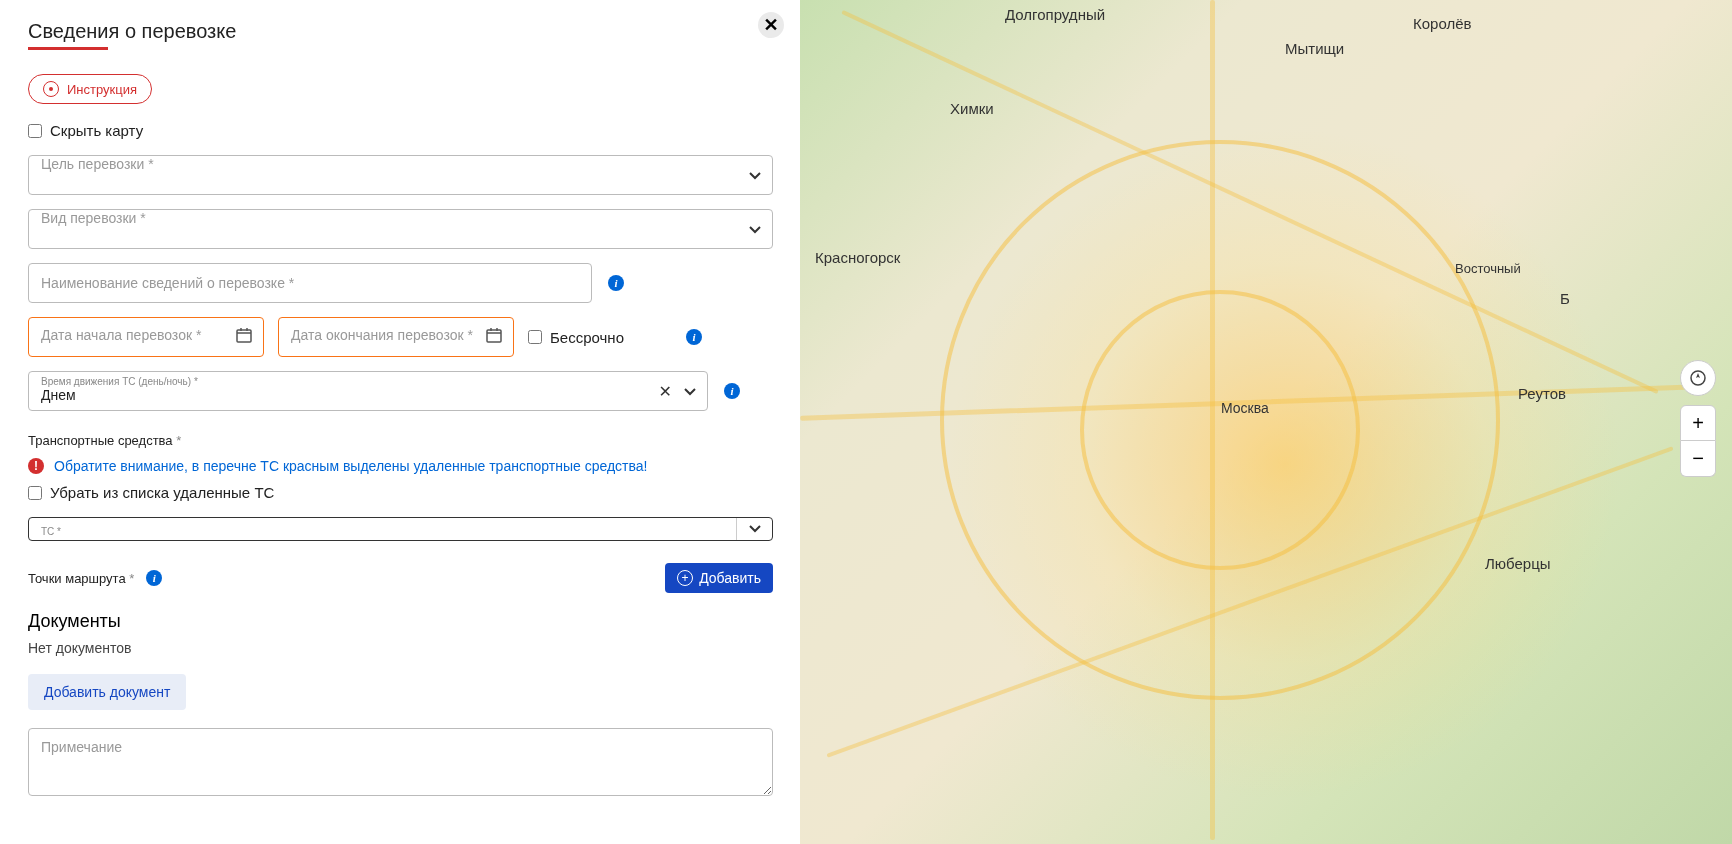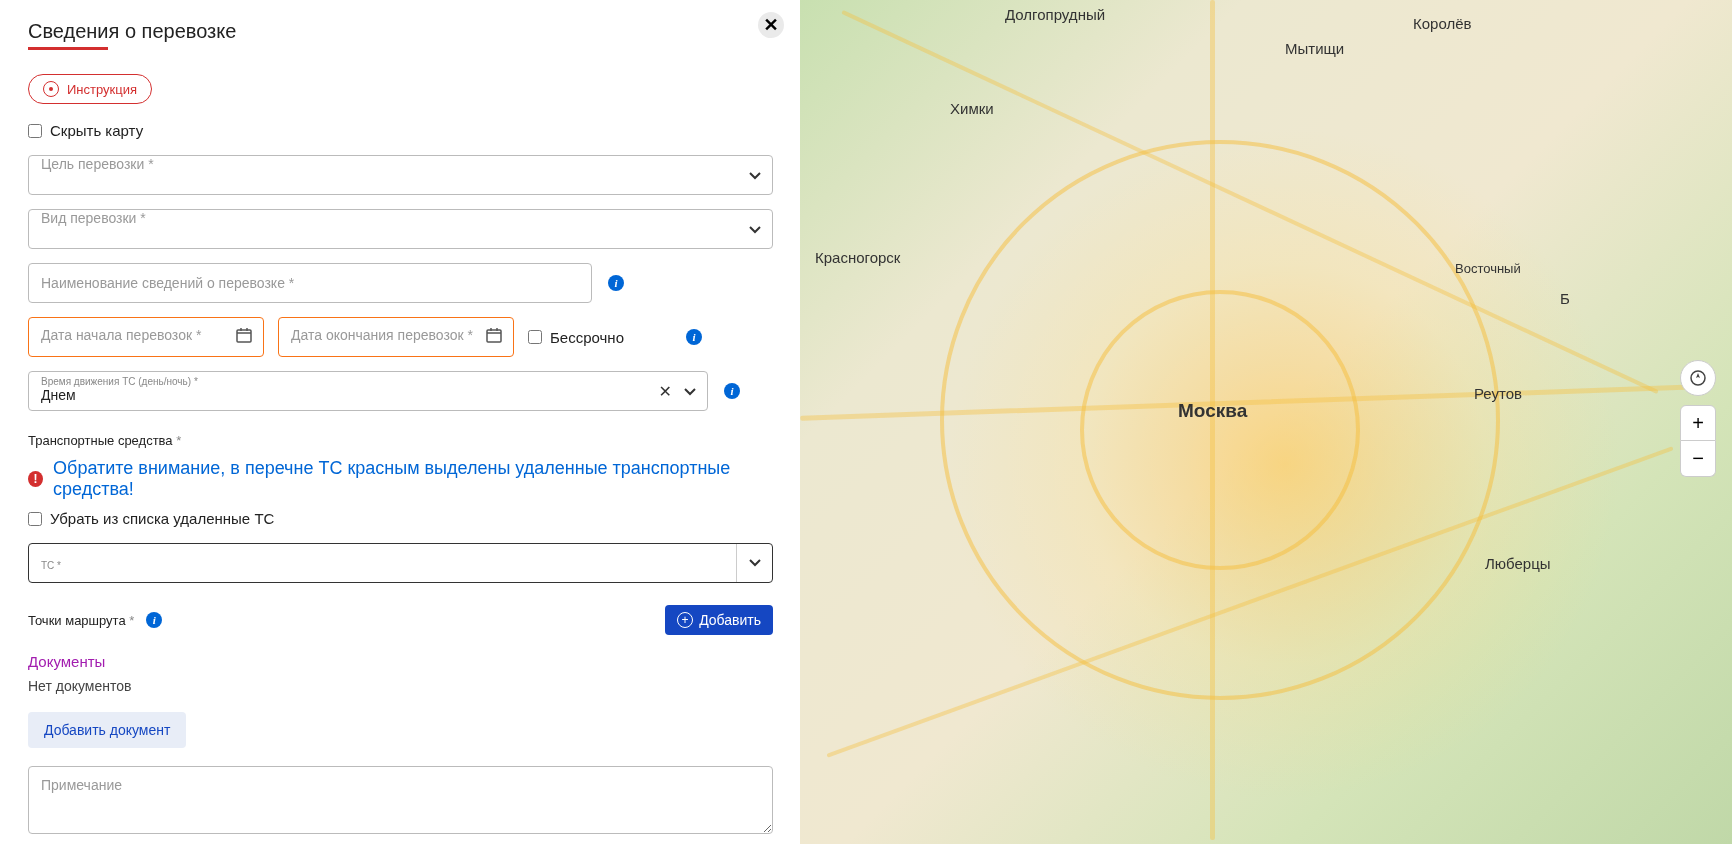--- a/index.html
+++ b/index.html
@@ -43,49 +43,49 @@
     .time-value { font-size: 14px; color: #222; }
     .time-clear { position: absolute; right: 36px; top: 50%; transform: translateY(-50%); font-size: 16px; cursor: pointer; color: #333; }
     .time-chevron { position: absolute; right: 12px; top: 50%; transform: translateY(-50%); }
     .time-row { display: flex; align-items: center; gap: 16px; }
     
     .section-title { font-size: 13px; font-weight: 400; color: #222; margin-bottom: 10px; }
     .required-star { color: #888; }
     
     .warning-row { display: flex; align-items: center; gap: 10px; margin-bottom: 10px; }
     .warning-icon { width: 16px; height: 16px; background: #d32f2f; border-radius: 50%; color: #fff; display: flex; align-items: center; justify-content: center; font-size: 12px; font-weight: bold; }
-    .warning-text { font-size: 18px; color: #0066d6; }
+    .warning-text { font-size: 14px; color: #0066d6; }
     
     .ts-select { position: relative; width: 745px; margin-bottom: 22px; }
-    .ts-select-box { width: 100%; height: 40px; border: 1px solid #333; border-radius: 4px; background: #fff; display: flex; }
+    .ts-select-box { width: 100%; height: 24px; border: 1px solid #333; border-radius: 4px; background: #fff; display: flex; }
     .ts-select-main { flex: 1; padding: 4px 12px 0; display: flex; flex-direction: column; justify-content: center; }
     .ts-select-chevron { width: 36px; border-left: 1px solid #ccc; display: flex; align-items: center; justify-content: center; cursor: pointer; }
     .ts-label { font-size: 10px; color: #888; }
     
     .route-header { display: flex; align-items: center; justify-content: space-between; margin-bottom: 18px; width: 745px; }
     .route-title-wrap { display: flex; align-items: flex-end; gap: 12px; }
     .add-btn { display: flex; align-items: center; gap: 6px; background: #1547c2; color: #fff; border: none; border-radius: 4px; padding: 7px 12px; font-size: 14px; cursor: pointer; font-weight: 500; }
     .plus-circle { width: 16px; height: 16px; border: 1.5px solid #fff; border-radius: 50%; display: flex; align-items: center; justify-content: center; font-size: 12px; line-height: 1; }
     
     .docs-section { margin-bottom: 18px; }
-    .docs-title { font-size: 15px; font-weight: 400; color: #a21caf; margin-bottom: 8px; }
+    .docs-title { font-size: 18px; font-weight: 400; color: #000000; margin-bottom: 8px; }
     .no-docs { font-size: 14px; color: #444; margin-bottom: 18px; }
     .add-doc-btn { background: #e8edf7; color: #1547c2; border: none; border-radius: 4px; padding: 10px 16px; font-size: 14px; cursor: pointer; }
     
     .notes-textarea { width: 745px; height: 68px; border: 1px solid #bbb; border-radius: 4px; padding: 10px 12px; font-size: 14px; font-family: Arial; resize: vertical; margin-bottom: 24px; }
     .notes-textarea::placeholder { color: #999; }
     
     
     .map-surface { width: 100%; height: 100%; position: relative; overflow: hidden; }
     .map-surface::before { content: ""; position: absolute; inset: 0; background: 
       radial-gradient(circle at 52% 55%, rgba(255,200,80,0.6) 0%, rgba(255,200,80,0.35) 15%, rgba(255,220,120,0.2) 30%, transparent 50%),
       linear-gradient(135deg, #c8e0b0 0%, #ece8d0 25%, #f0e8d0 50%, #d4e4b8 75%, #c0d8a8 100%);
     }
     .map-city { position: absolute; font-size: 13px; color: #333; }
-    .map-city.big { font-size: 19px; font-weight: 700; }
+    .map-city.big { font-size: 14px; font-weight: 400; margin-left: 43px; }
     .map-city.medium { font-size: 15px; }
     .map-controls { position: absolute; right: 16px; top: 48%; display: flex; flex-direction: column; gap: 0; }
     .map-zoom-btn { width: 36px; height: 36px; background: #fff; border: 1px solid #ccc; display: flex; align-items: center; justify-content: center; font-size: 20px; cursor: pointer; }
     .map-zoom-btn:first-child { border-radius: 6px 6px 0 0; }
     .map-zoom-btn:last-child { border-radius: 0 0 6px 6px; border-top: none; }
     .map-compass { position: absolute; right: 16px; top: 360px; width: 36px; height: 36px; background: #fff; border: 1px solid #ccc; border-radius: 50%; display: flex; align-items: center; justify-content: center; cursor: pointer; }
     
     .road { position: absolute; background: #f5c040; opacity: 0.4; border-radius: 2px; }
     .ring { position: absolute; border: 4px solid rgba(245,190,60,0.5); border-radius: 50%; }
   </style>
@@ -235,21 +235,21 @@
     <div class="road" style="left:410px;top:0;width:5px;height:840px"></div>
     <div class="road" style="left:0;top:200px;width:900px;height:4px;transform:rotate(25deg)"></div>
     <div class="road" style="left:0;top:600px;width:900px;height:4px;transform:rotate(-20deg)"></div>
 
     <div class="map-city big" style="left:378px;top:400px">Москва</div>
     <div class="map-city medium" style="left:150px;top:100px">Химки</div>
     <div class="map-city medium" style="left:485px;top:40px">Мытищи</div>
     <div class="map-city medium" style="left:613px;top:15px">Королёв</div>
     <div class="map-city medium" style="left:205px;top:6px">Долгопрудный</div>
     <div class="map-city medium" style="left:15px;top:249px">Красногорск</div>
-    <div class="map-city medium" style="left:674px;top:385px">Реутов</div>
+    <div class="map-city medium" style="left:718px;top:385px">Реутов</div>
     <div class="map-city medium" style="left:685px;top:555px">Люберцы</div>
     <div class="map-city" style="left:655px;top:261px">Восточный</div>
     <div class="map-city medium" style="left:760px;top:290px">Б</div>
 
     <div class="map-compass">
       <svg width="18" height="18" viewBox="0 0 18 18">
           <circle cx="9" cy="9" r="7" stroke="#444" stroke-width="1.5" fill="none"></circle>
           <path d="M9 4l2 5-2-1-2 1z" fill="#444"></path>
         </svg>
     </div>

